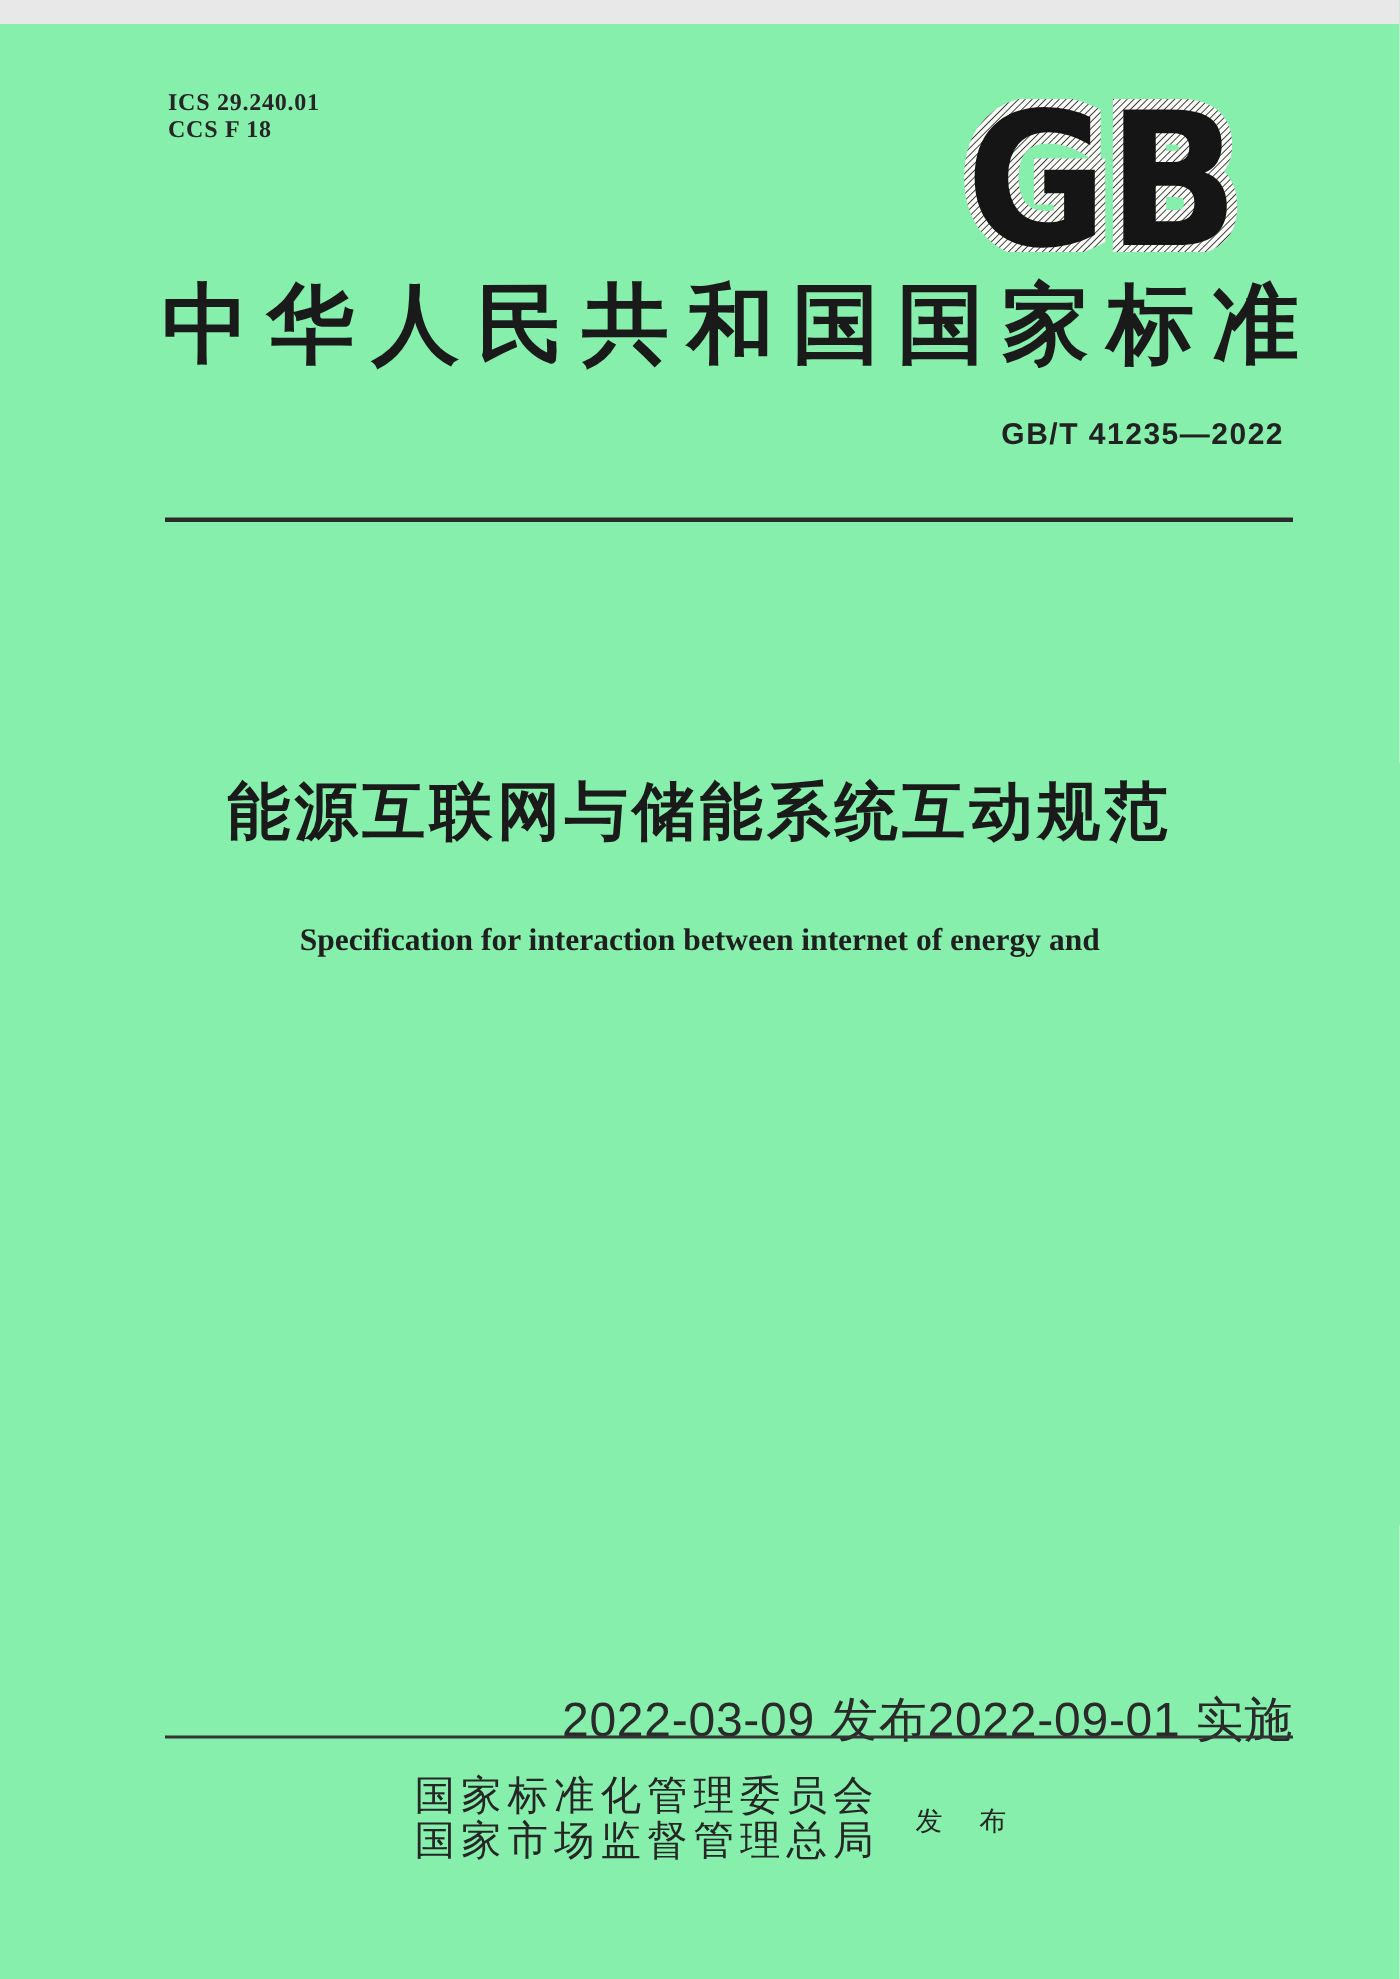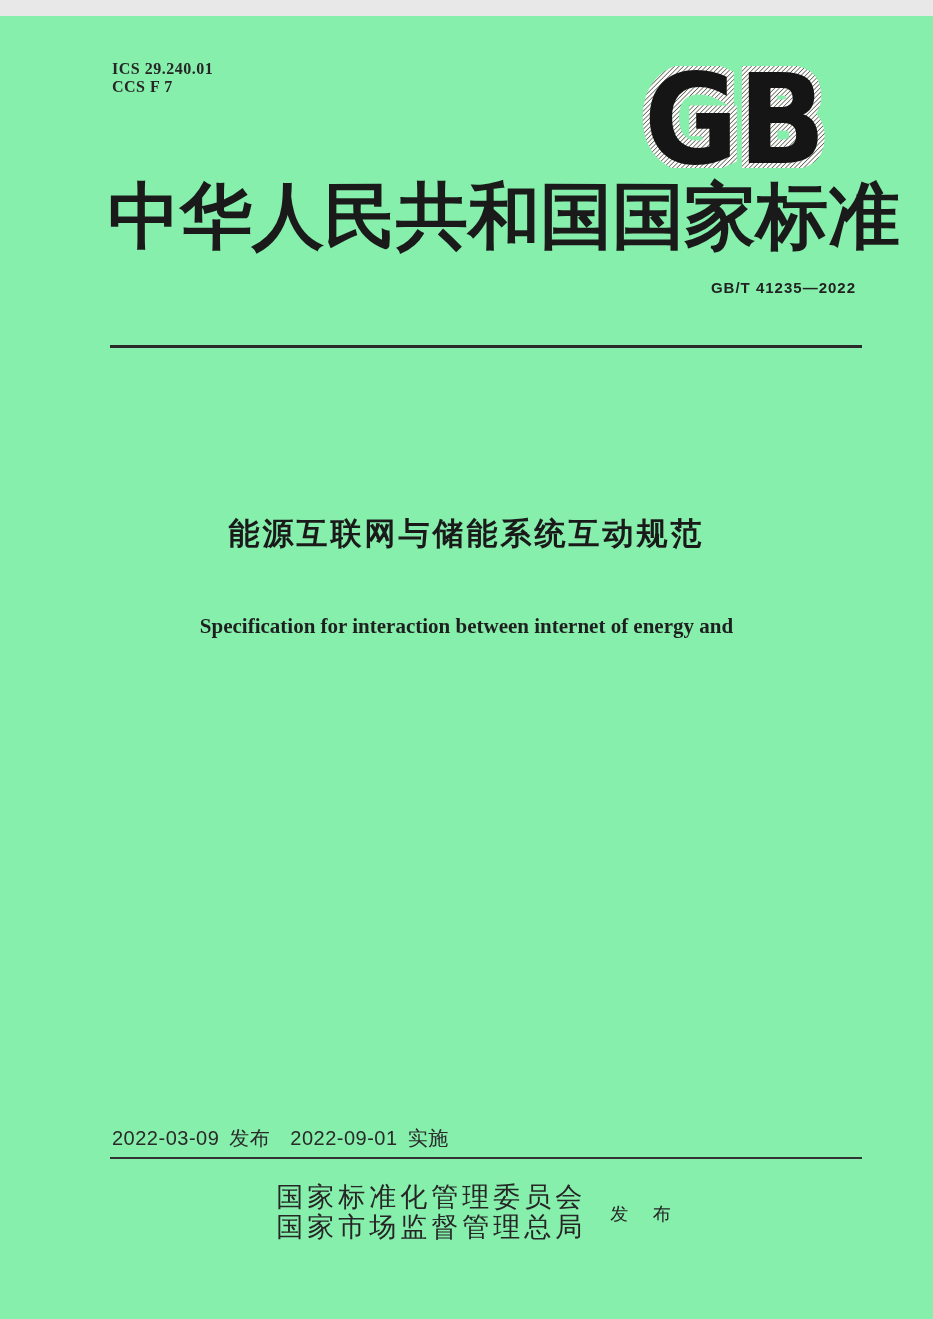--- a/index.html
+++ b/index.html
@@ -40,35 +40,35 @@
   }
 
   
   .heading {
     position: absolute;
     left: 108px;
     top: 170px;
     width: 758px;
     font-family: "Liberation Serif", "DejaVu Serif", serif;
     font-weight: bold;
-    font-size: 72px;
+    font-size: 58px;
     line-height: 62px;
     white-space: nowrap;
     text-align: justify;
     text-align-last: justify;
     color: #1a1a1a;
   }
 
   .standard-code {
     position: absolute;
     right: 77px;
     top: 263px;
     font-family: "Liberation Sans", "DejaVu Sans", sans-serif;
     font-weight: bold;
-    font-size: 15px;
+    font-size: 20px;
     letter-spacing: 1px;
     color: #222;
   }
 
   .rule-top {
     position: absolute;
     left: 110px;
     top: 329px;
     width: 752px;
     height: 3px;
@@ -76,21 +76,21 @@
   }
 
   .title-zh {
     position: absolute;
     left: 0;
     right: 0;
     top: 497px;
     text-align: center;
     font-family: "Liberation Sans", "DejaVu Sans", sans-serif;
     font-weight: bold;
-    font-size: 31px;
+    font-size: 42px;
     letter-spacing: 3px;
     color: #1a1a1a;
   }
 
   .title-en {
     position: absolute;
     left: 0;
     right: 0;
     top: 588px;
     text-align: center;
@@ -100,28 +100,27 @@
     line-height: 45px;
     color: #1f1f1f;
   }
 
   .dates-row {
     position: absolute;
     left: 112px;
     right: 71px;
     top: 1109px;
     display: flex;
-    justify-content: flex-start;
+    justify-content: flex-end;
     align-items: baseline;
     font-family: "Liberation Sans", "DejaVu Sans", sans-serif;
-    font-size: 20px;
+    font-size: 32px;
     font-weight: 500;
     letter-spacing: 0.5px;
     color: #2a2a2a;
-    gap: 20px;
   }
   .date-pair { display: flex; gap: 10px; align-items: baseline; }
 
   .rule-bottom {
     position: absolute;
     left: 110px;
     top: 1141px;
     width: 752px;
     height: 2px;
     background: #333;
@@ -155,21 +154,21 @@
     padding-top: 4px;
   }
 </style>
 </head>
 <body>
 
 <div class="page">
 
   <div class="meta-codes">
     <div>ICS 29.240.01</div>
-    <div>CCS F 7</div>
+    <div>CCS F 18</div>
   </div>
 
   <svg class="gb-logo" viewBox="0 0 195 102" xmlns="http://www.w3.org/2000/svg" aria-hidden="true">
     <defs>
       <pattern id="hatch" width="3.2" height="3.2" patternUnits="userSpaceOnUse" patternTransform="rotate(45)">
         <rect width="3.2" height="3.2" fill="#fdfdfa"></rect>
         <line x1="0" y1="0" x2="0" y2="3.2" stroke="#1b1b1b" stroke-width="1.1"></line>
       </pattern>
     </defs>
     <text x="97" y="97" text-anchor="middle" font-family="'DejaVu Sans', sans-serif" font-weight="bold" font-size="124" textLength="182" lengthAdjust="spacingAndGlyphs" fill="#151515" stroke="url(#hatch)" stroke-width="15" paint-order="stroke">GB</text>

